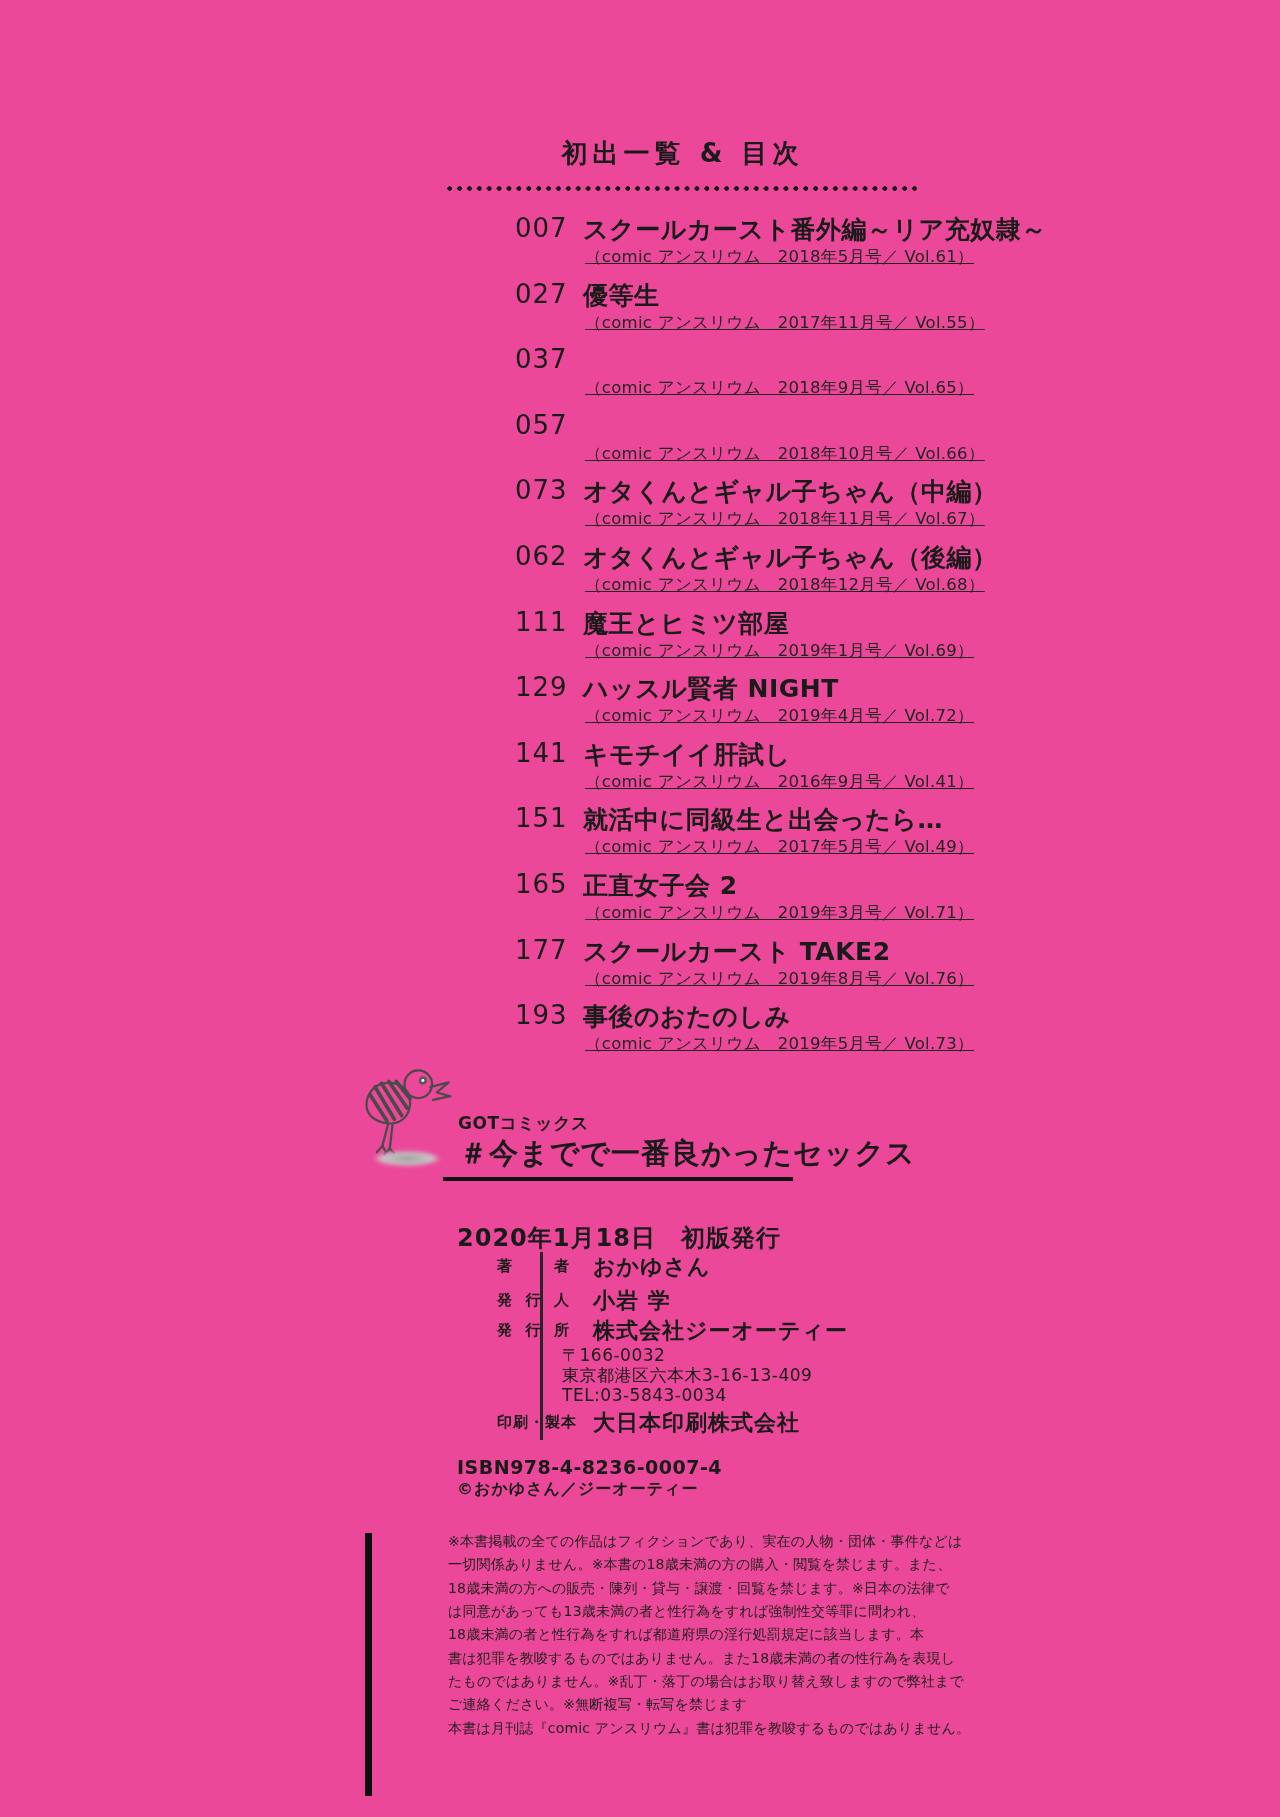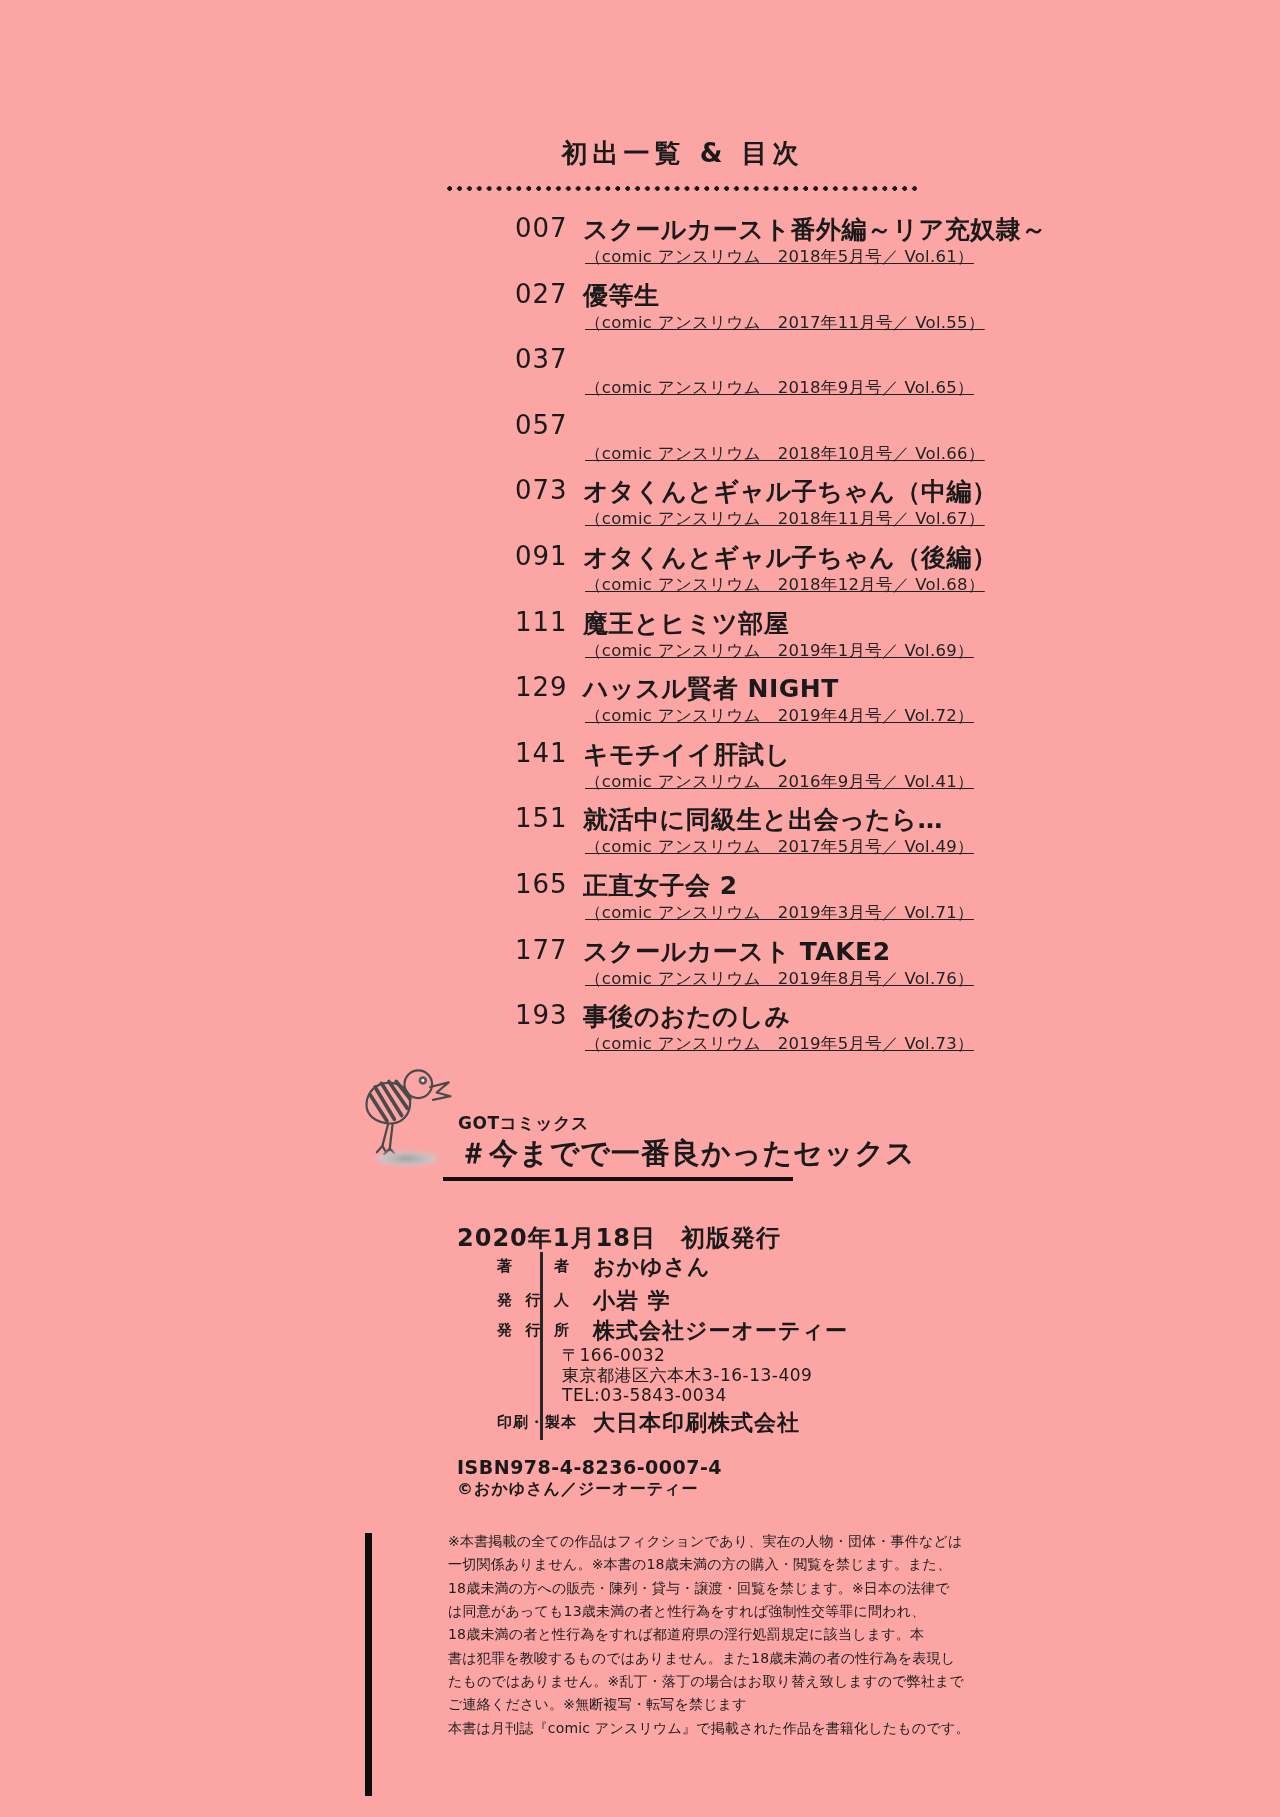--- a/index.html
+++ b/index.html
@@ -1,18 +1,18 @@
 <!DOCTYPE html>
 <html><head>
 <meta charset="utf-8">
 <style>
   html,body{margin:0;padding:0;background:#e8e8e8;}
   #canvas{
     position:relative;width:1280px;height:1817px;margin:0 auto;
-    background:#fca5a5;color:#1a1a1a;
+    background:#ec4899;color:#1a1a1a;
     font-family:"DejaVu Sans",sans-serif;overflow:hidden;
   }
   
   .page-title{
     position:absolute;left:445px;top:136px;width:475px;
     text-align:center;font-size:26px;font-weight:700;letter-spacing:5px;
   }
   .dotted-rule{
     position:absolute;left:445px;top:184px;width:476px;height:9px;
     background-image:radial-gradient(circle 2.3px at 4.5px 4.5px,#161616 95%,transparent 100%);
@@ -84,21 +84,21 @@
   <div class="toc-entry" style="top:410px">
     <span class="toc-num">057</span>
     <span class="toc-source">（comic アンスリウム　2018年10月号／ Vol.66）</span>
   </div>
   <div class="toc-entry" style="top:475px">
     <span class="toc-num">073</span>
     <span class="toc-title">オタくんとギャル子ちゃん（中編）</span>
     <span class="toc-source">（comic アンスリウム　2018年11月号／ Vol.67）</span>
   </div>
   <div class="toc-entry" style="top:541px">
-    <span class="toc-num">091</span>
+    <span class="toc-num">062</span>
     <span class="toc-title">オタくんとギャル子ちゃん（後編）</span>
     <span class="toc-source">（comic アンスリウム　2018年12月号／ Vol.68）</span>
   </div>
   <div class="toc-entry" style="top:607px">
     <span class="toc-num">111</span>
     <span class="toc-title">魔王とヒミツ部屋</span>
     <span class="toc-source">（comic アンスリウム　2019年1月号／ Vol.69）</span>
   </div>
   <div class="toc-entry" style="top:672px">
     <span class="toc-num">129</span>
@@ -181,15 +181,15 @@
 
   <div class="left-rule"></div>
   <div class="disc-line" style="top:1533px">※本書掲載の全ての作品はフィクションであり、実在の人物・団体・事件などは</div>
   <div class="disc-line" style="top:1556px">一切関係ありません。※本書の18歳未満の方の購入・閲覧を禁じます。また、</div>
   <div class="disc-line" style="top:1580px">18歳未満の方への販売・陳列・貸与・譲渡・回覧を禁じます。※日本の法律で</div>
   <div class="disc-line" style="top:1603px">は同意があっても13歳未満の者と性行為をすれば強制性交等罪に問われ、</div>
   <div class="disc-line" style="top:1626px">18歳未満の者と性行為をすれば都道府県の淫行処罰規定に該当します。本</div>
   <div class="disc-line" style="top:1650px">書は犯罪を教唆するものではありません。また18歳未満の者の性行為を表現し</div>
   <div class="disc-line" style="top:1673px">たものではありません。※乱丁・落丁の場合はお取り替え致しますので弊社まで</div>
   <div class="disc-line" style="top:1696px">ご連絡ください。※無断複写・転写を禁じます</div>
-  <div class="disc-line" style="top:1720px">本書は月刊誌『comic アンスリウム』で掲載された作品を書籍化したものです。</div>
+  <div class="disc-line" style="top:1720px">本書は月刊誌『comic アンスリウム』書は犯罪を教唆するものではありません。</div>
 
 </div>
 
 </body></html>

